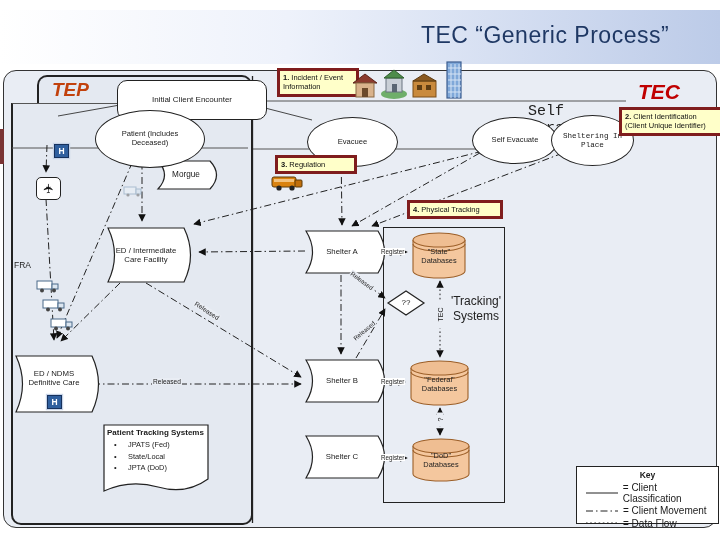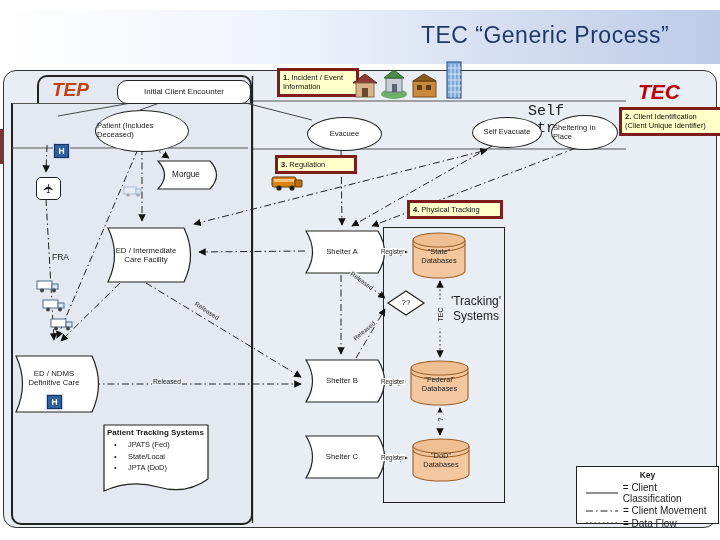--- a/index.html
+++ b/index.html
@@ -17,22 +17,22 @@
   .tep-header{position:absolute;left:37px;top:75px;width:211px;height:28px;background:#E4E9F1;
               border:2px solid #222;border-bottom:1px solid #555;border-radius:10px 10px 0 0;}
   .tep-body{position:absolute;left:11px;top:103px;width:238px;height:419px;background:#E4E9F1;
             border:1px solid #555;border-right:2px solid #222;border-bottom:2px solid #222;
             border-left:2px solid #222;border-radius:0 0 10px 10px;}
   .tep-label{position:absolute;left:52px;top:79px;font-size:19px;font-weight:bold;font-style:italic;color:#c2410c;}
   .tec-label{position:absolute;left:638px;top:80px;font-size:21px;font-weight:bold;font-style:italic;color:#C00000;}
   .section-label{position:absolute;left:490px;top:103px;width:112px;text-align:center;font-size:15px;color:#222;font-family:Liberation Mono, monospace;}
   
   .oval{position:absolute;background:#fff;border:1.1px solid #222;border-radius:50%;
-        display:flex;align-items:center;justify-content:center;text-align:left;
-        font-size:7.6px;line-height:1.15;padding:1px;}
+        display:flex;align-items:center;justify-content:center;text-align:center;
+        font-size:7.6px;line-height:1.15;padding:9px;}
   .stadium{border-radius:10px;font-size:8px;}
   .shape-label{position:absolute;display:flex;align-items:center;justify-content:center;
                text-align:center;font-size:7.8px;line-height:1.2;}
   .cyl-label{position:absolute;text-align:center;font-size:7.4px;line-height:1.25;color:#222;}
   .ann{position:absolute;background:#FFFFC9;border:3px solid #7f1d1d;font-size:7.5px;line-height:1.25;
        padding:2px 3px;color:#111;}
   .ann b{font-weight:bold;}
   .tracking-rect{position:absolute;left:383px;top:227px;width:120px;height:274px;border:1.3px solid #222;}
   .edge-lbl{position:absolute;font-size:6.6px;background:#E9EDF4;padding:0 1px;white-space:nowrap;color:#222;}
   .reg-lbl{font-size:6.3px;background:#fff;}
@@ -48,21 +48,21 @@
   .doc-title{position:absolute;left:107px;top:428px;width:100px;font-size:8px;font-weight:bold;}
   .doc-list{position:absolute;left:112px;top:440px;width:96px;font-size:7.4px;}
   .doc-list div{position:relative;padding-left:16px;margin-bottom:2.5px;}
   .doc-list div::before{content:"•";position:absolute;left:2px;}
   
   .key-box{position:absolute;left:576px;top:466px;width:141px;height:56px;background:#fff;border:1.2px solid #222;}
   .key-title{text-align:center;font-size:8.5px;font-weight:bold;margin-top:3px;}
   .key-row{display:flex;align-items:center;font-size:10px;margin:1.5px 0 0 8px;}
   .key-row svg{margin-right:4px;}
   .icon{position:absolute;}
-  .fra-label{position:absolute;left:14px;top:252px;font-size:8.5px;color:#222;margin-left:38px;}
+  .fra-label{position:absolute;left:14px;top:260px;font-size:8.5px;color:#222;}
 </style>
 </head>
 <body>
 
 <div class="slide">
 
   <div class="titlebar"></div>
   <div class="slide-title">TEC “Generic Process”</div>
 
   <div class="outer-panel"></div>
@@ -143,21 +143,21 @@
   </svg>
 
   <div class="tep-label">TEP</div>
   <div class="tec-label">TEC</div>
   <div class="section-label">Self Registration</div>
 
   <div class="oval stadium" style="left:117px;top:80px;width:130px;height:20px;border-width:1.4px;">Initial Client Encounter</div>
   <div class="oval" style="left:95px;top:110px;width:90px;height:38px;">Patient (Includes Deceased)</div>
   <div class="oval" style="left:307px;top:117px;width:71px;height:30px;">Evacuee</div>
   <div class="oval" style="left:472px;top:117px;width:66px;height:27px;">Self Evacuate</div>
-  <div class="oval" style="left:551px;top:115px;width:63px;height:31px;">Sheltering In Place</div>
+  <div class="oval" style="left:551px;top:115px;width:63px;height:31px;font-family:Liberation Mono, monospace;">Sheltering In Place</div>
 
   <div class="ann" style="left:277px;top:68px;width:70px;"><b>1.</b> <span>Incident / Event Information</span></div>
   <div class="ann" style="left:619px;top:107px;width:94px;"><b>2.</b> <span>Client Identification (Client Unique Identifier)</span></div>
   <div class="ann" style="left:275px;top:155px;width:70px;"><b>3.</b> <span>Regulation</span></div>
   <div class="ann" style="left:407px;top:200px;width:84px;"><b>4.</b> <span>Physical Tracking</span></div>
 
   <div class="shape-label" style="left:162px;top:161px;width:48px;height:28px;font-size:8.2px;">Morgue</div>
   <div class="shape-label" style="left:114px;top:230px;width:64px;height:50px;">ED / Intermediate Care Facility</div>
   <div class="shape-label" style="left:22px;top:360px;width:64px;height:36px;">ED / NDMS Definitive Care</div>
   <div class="shape-label" style="left:310px;top:231px;width:64px;height:42px;">Shelter A</div>

